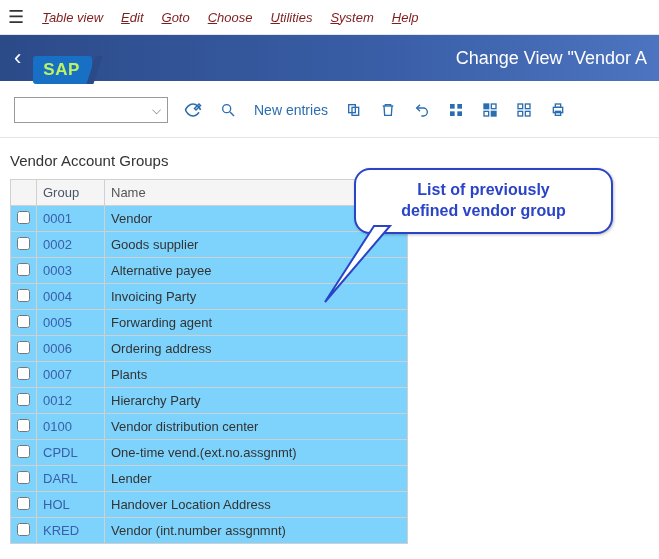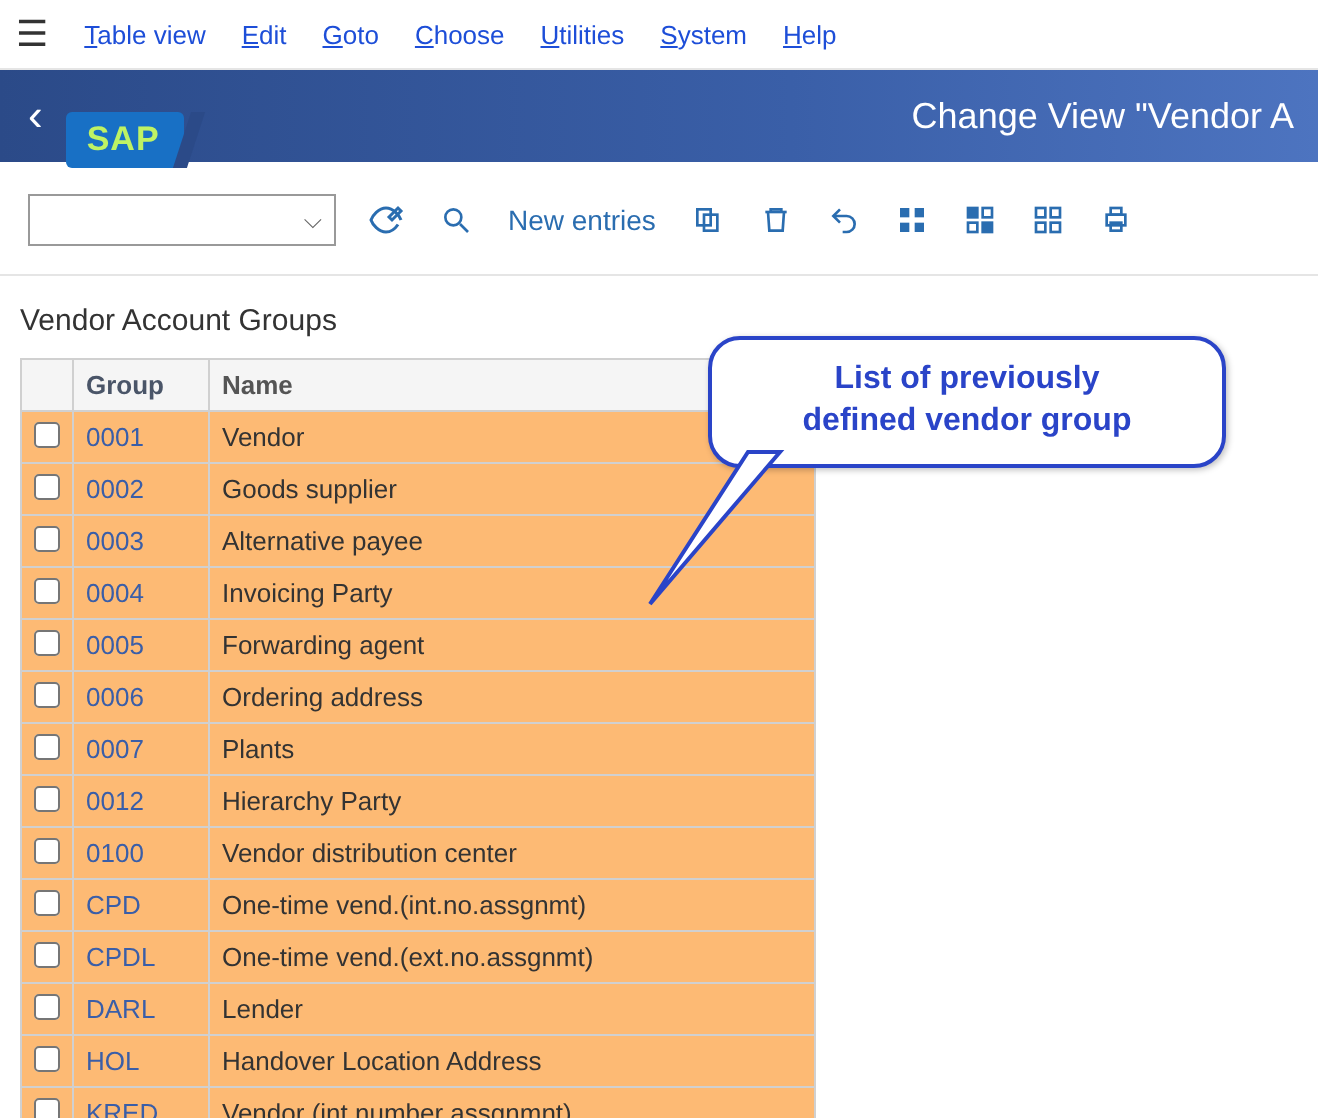--- a/index.html
+++ b/index.html
@@ -22,21 +22,22 @@
     border-bottom: 1px solid #e5e5e5;
     font-size: 13px;
   }
   .menubar .hamburger {
     font-size: 18px;
     color: #333;
     cursor: pointer;
   }
   .menubar .mitem {
     cursor: pointer;
-    color: #1d4ed8;
+    color: #7f1d1d;
+    font-style: italic;
   }
   .menubar .mitem .ul { text-decoration: underline; }
   .titlebar {
     display: flex;
     align-items: center;
     background: #2b4a88;
     background: linear-gradient(to right, #2b4a88 0%, #3a5fa8 60%, #4d74c0 100%);
     color: #fff;
     height: 46px;
     padding: 0 8px;
@@ -118,26 +119,26 @@
     margin: 0 10px;
     border-collapse: collapse;
     width: 398px;
   }
   .grid th, .grid td {
     border: 1px solid #d0d0d0;
     font-size: 13px;
     text-align: left;
     padding: 4px 6px;
     height: 26px;
-    background: #fdba74;
+    background: #7dd3fc;
   }
   .grid thead th {
     background: #f5f5f5;
     color: #555;
-    font-weight: 700;
+    font-weight: 400;
   }
   .grid .corner { width: 22px; }
   .grid .col-group { width: 68px; color: #4a5568; }
   .grid td.groupcell { color: #3a5ea8; }
   .grid td.cbcell { text-align: center; }
   .grid input[type="checkbox"] {
     width: 13px; height: 13px;
     cursor: pointer;
   }
   
@@ -306,25 +307,20 @@
         <td class="groupcell">0012</td>
         <td>Hierarchy Party</td>
       </tr>
       <tr>
         <td class="cbcell"><input type="checkbox" style=""></td>
         <td class="groupcell">0100</td>
         <td>Vendor distribution center</td>
       </tr>
       <tr>
         <td class="cbcell"><input type="checkbox" style=""></td>
-        <td class="groupcell">CPD</td>
-        <td>One-time vend.(int.no.assgnmt)</td>
-      </tr>
-      <tr>
-        <td class="cbcell"><input type="checkbox" style=""></td>
         <td class="groupcell">CPDL</td>
         <td>One-time vend.(ext.no.assgnmt)</td>
       </tr>
       <tr>
         <td class="cbcell"><input type="checkbox" style=""></td>
         <td class="groupcell">DARL</td>
         <td>Lender</td>
       </tr>
       <tr>
         <td class="cbcell"><input type="checkbox" style=""></td>

